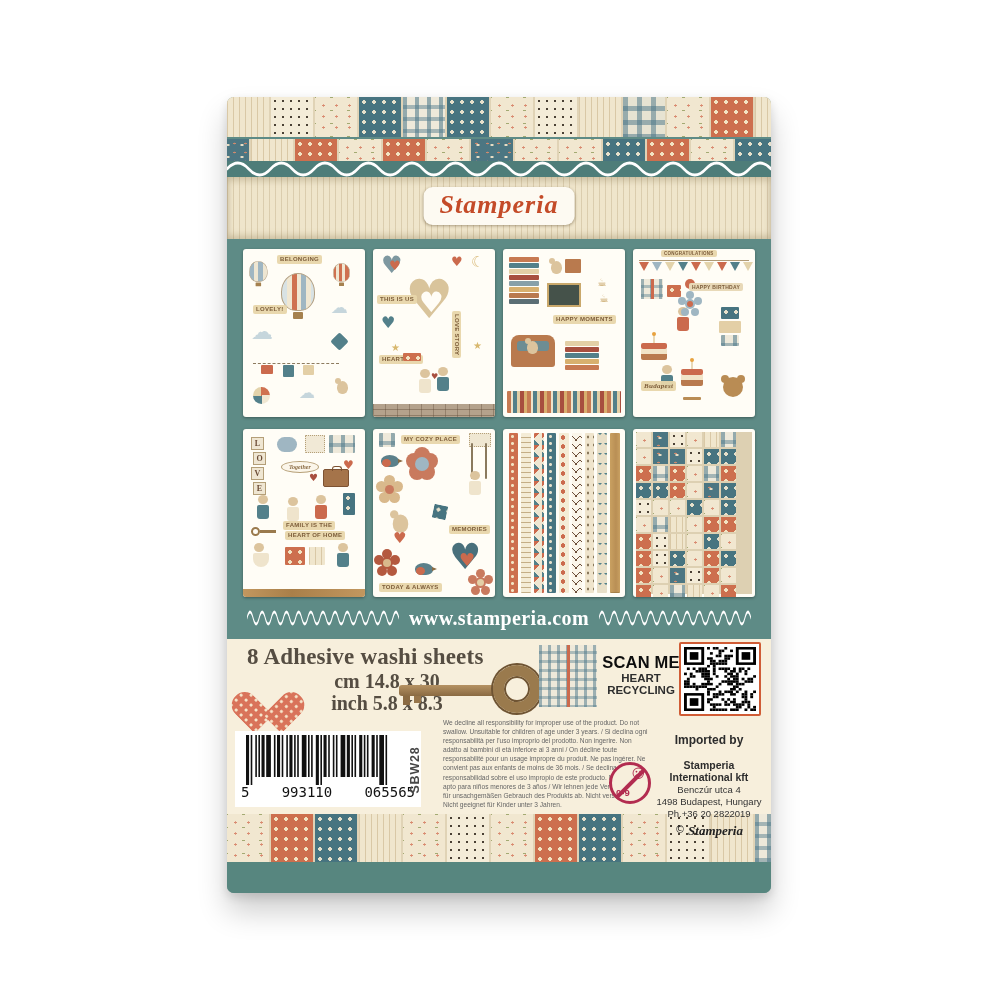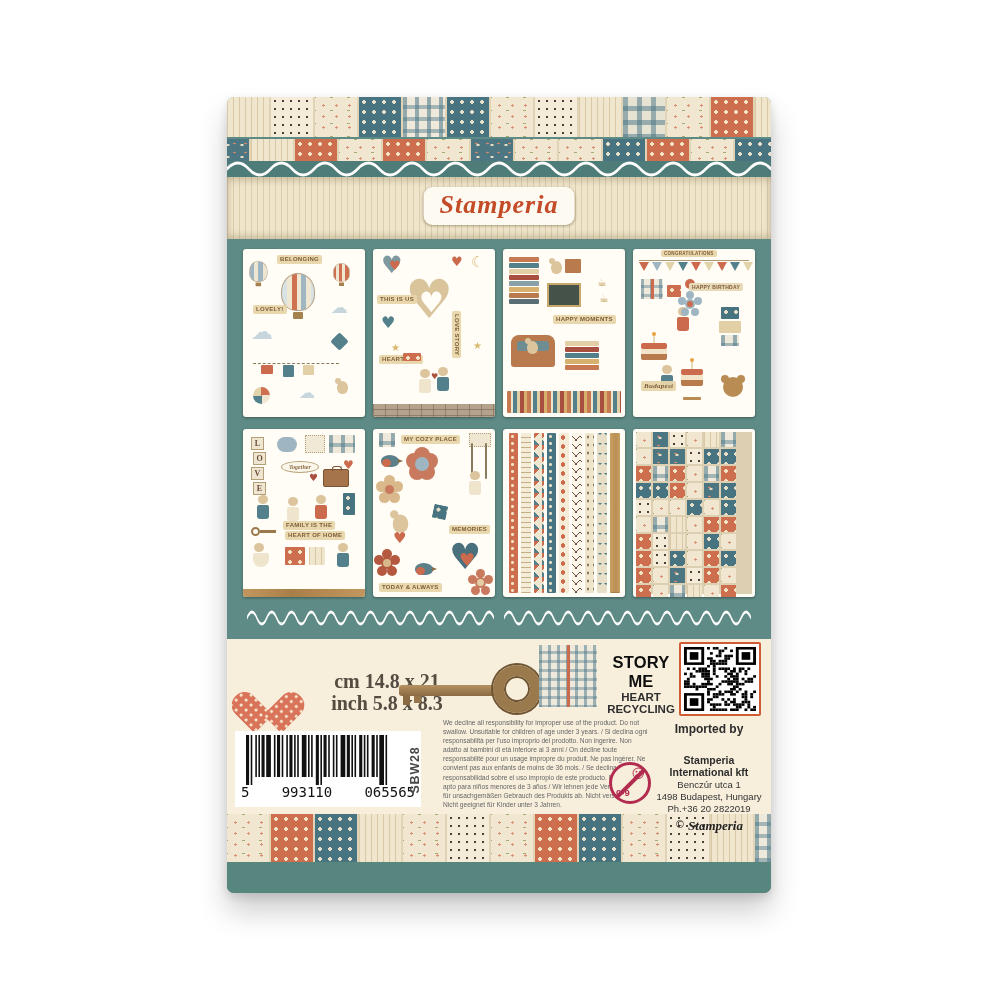--- a/index.html
+++ b/index.html
@@ -144,23 +144,23 @@
   .bc-digits{display:flex;justify-content:space-between;padding:0 6px;font:14px "DejaVu Sans Mono",monospace;color:#111;margin-top:-2px;}
   .sku{position:absolute;left:192px;top:94px;width:16px;height:74px;}
   .sku span{position:absolute;left:-28px;top:30px;display:block;transform:rotate(-90deg);
       font:700 12.5px "Liberation Sans",sans-serif;color:#474747;letter-spacing:.8px;white-space:nowrap;}
   .legal{position:absolute;left:216px;top:79px;width:208px;font:6.6px "Liberation Sans",sans-serif;color:#666;line-height:1.38;text-align:left;}
   .age{position:absolute;left:382px;top:123px;width:42px;height:42px;border:3px solid #b22c50;border-radius:50%;
       background:#f7efdc;box-sizing:border-box;z-index:2;}
   .age::before{content:"";position:absolute;left:-2px;top:17px;width:40px;height:3.5px;background:#b22c50;transform:rotate(-45deg);}
   .age .face{position:absolute;right:3px;top:1px;font-size:13px;color:#b22c50;}
   .age .lbl{position:absolute;left:4px;bottom:3px;font:700 9.5px "Liberation Sans",sans-serif;color:#b22c50;}
-  .importer{position:absolute;left:426px;top:83px;width:112px;text-align:center;color:#2c2c2c;}
+  .importer{position:absolute;left:426px;top:94px;width:112px;text-align:center;color:#2c2c2c;}
   .imp1{font:700 12px "Liberation Sans",sans-serif;}
-  .imp2{font:700 10.5px "Liberation Sans",sans-serif;margin-top:18px;}
+  .imp2{font:700 10.5px "Liberation Sans",sans-serif;margin-top:12px;}
   .imp3{font:9.5px "Liberation Sans",sans-serif;margin-top:1px;color:#333;}
   .copy{margin-top:4px;font:italic 700 13px "Liberation Serif",serif;color:#222;}
   .copy .mark{font:400 10px "DejaVu Sans",sans-serif;vertical-align:2px;margin-right:3px;}
   .footer{height:33px;background:#57867f;}
 </style>
 </head>
 <body>
 
 <div class="page">
   <div class="product">
@@ -483,41 +483,43 @@
               <div class="sq pt-odots" style="flex: 0 0 15px; height: 15px;"></div>
             </div>
         </div>
 
       </div>
 
       <div class="site-band">
         <svg class="wave" viewBox="0 0 600 16" preserveAspectRatio="none">
             <path d="M0 8 c 8 -8 16 -8 24 0 c 8 8 16 8 24 0 c 8 -8 16 -8 24 0 c 8 8 16 8 24 0 c 8 -8 16 -8 24 0 c 8 8 16 8 24 0 c 8 -8 16 -8 24 0 c 8 8 16 8 24 0 c 8 -8 16 -8 24 0 c 8 8 16 8 24 0 c 8 -8 16 -8 24 0 c 8 8 16 8 24 0 c 8 -8 16 -8 24 0 c 8 8 16 8 24 0 c 8 -8 16 -8 24 0 c 8 8 16 8 24 0 c 8 -8 16 -8 24 0 c 8 8 16 8 24 0 c 8 -8 16 -8 24 0 c 8 8 16 8 24 0 c 8 -8 16 -8 24 0 c 8 8 16 8 24 0 c 8 -8 16 -8 24 0 c 8 8 16 8 24 0 c 8 -8 16 -8 24 0" fill="none" stroke="#ffffff" stroke-width="2.8" stroke-linecap="round"></path>
           </svg>
+        <span class="site-text">www.stamperia.com</span>
         <svg class="wave" viewBox="0 0 600 16" preserveAspectRatio="none">
             <path d="M0 8 c 8 -8 16 -8 24 0 c 8 8 16 8 24 0 c 8 -8 16 -8 24 0 c 8 8 16 8 24 0 c 8 -8 16 -8 24 0 c 8 8 16 8 24 0 c 8 -8 16 -8 24 0 c 8 8 16 8 24 0 c 8 -8 16 -8 24 0 c 8 8 16 8 24 0 c 8 -8 16 -8 24 0 c 8 8 16 8 24 0 c 8 -8 16 -8 24 0 c 8 8 16 8 24 0 c 8 -8 16 -8 24 0 c 8 8 16 8 24 0 c 8 -8 16 -8 24 0 c 8 8 16 8 24 0 c 8 -8 16 -8 24 0 c 8 8 16 8 24 0 c 8 -8 16 -8 24 0 c 8 8 16 8 24 0 c 8 -8 16 -8 24 0 c 8 8 16 8 24 0 c 8 -8 16 -8 24 0" fill="none" stroke="#ffffff" stroke-width="2.8" stroke-linecap="round"></path>
           </svg>
       </div>
     </div>
 
     <div class="info">
+      <div class="title">8 Adhesive washi sheets</div>
       <div class="bigheart"></div>
       <div class="sizes">
-        <div>cm 14.8 x 21</div>
+        <div>cm 14.8 x 30</div>
         <div>inch 5.8 x 8.3</div>
       </div>
       <div class="bigkey">
         <div class="shaft"></div>
           <div class="t1"></div>
           <div class="t2"></div>
           <div class="bow"></div>
       </div>
       <div class="gift plaid giftbig"></div>
       <div class="scanme">
-        <div class="scan1">STORY ME</div>
+        <div class="scan1">SCAN ME</div>
         <div class="scan2">HEART</div>
         <div class="scan2">RECYCLING</div>
       </div>
       <div class="qr">
         <svg id="qr-svg" viewBox="0 0 25 25" preserveAspectRatio="none">
             <rect x="8" y="0" width="1" height="1" fill="#000"></rect>
             <rect x="10" y="0" width="1" height="1" fill="#000"></rect>
             <rect x="11" y="0" width="1" height="1" fill="#000"></rect>
             <rect x="14" y="0" width="1" height="1" fill="#000"></rect>
             <rect x="12" y="1" width="1" height="1" fill="#000"></rect>
@@ -770,21 +772,21 @@
 
       <div class="legal">We decline all responsibility for improper use of the product. Do not swallow. Unsuitable for children of age under 3 years. / Si declina ogni responsabilità per l'uso improprio del prodotto. Non ingerire. Non adatto ai bambini di età inferiore ai 3 anni / On décline toute responsabilité pour un usage impropre du produit. Ne pas ingérer. Ne convient pas aux enfants de moins de 36 mois. / Se declina toda responsabilidad sobre el uso impropio de este producto. No ingerir. No apto para niños menores de 3 años / Wir lehnen jede Verantwortung für unsachgemäßen Gebrauch des Produkts ab. Nicht verschlucken. Nicht geeignet für Kinder unter 3 Jahren.</div>
       <div class="age">
         <span class="face">☹</span>
         <span class="lbl">0-9</span>
       </div>
 
       <div class="importer">
         <div class="imp1">Imported by</div>
         <div class="imp2">Stamperia International kft</div>
-        <div class="imp3">Benczúr utca 1</div>
+        <div class="imp3">Benczúr utca 4</div>
         <div class="imp3">1498 Budapest, Hungary</div>
         <div class="imp3">Ph.+36 20 2822019</div>
         <div class="copy">
           <span class="mark">©</span><span>Stamperia</span>
         </div>
       </div>
     </div>
 
     <div class="patch-row bot">
         <div class="sq pt-floral" style="flex: 0 0 42px;"></div>

